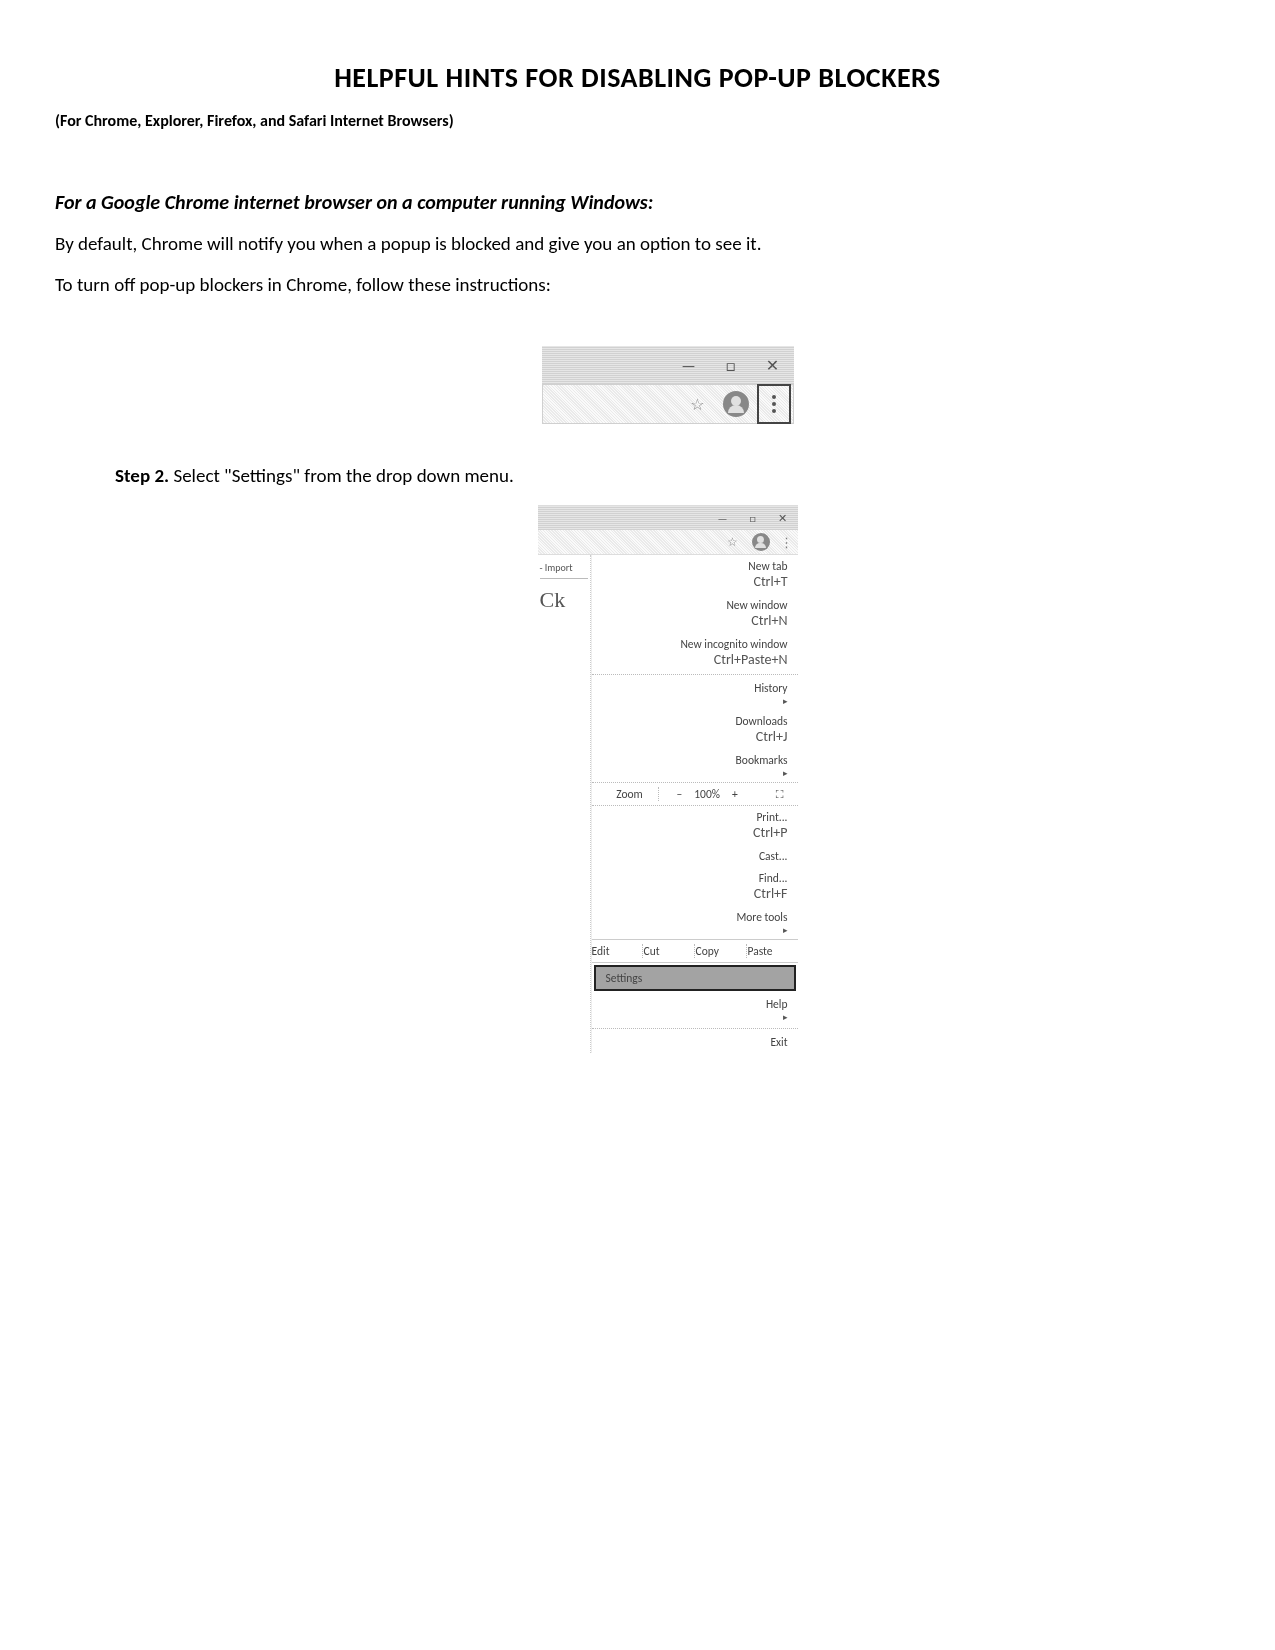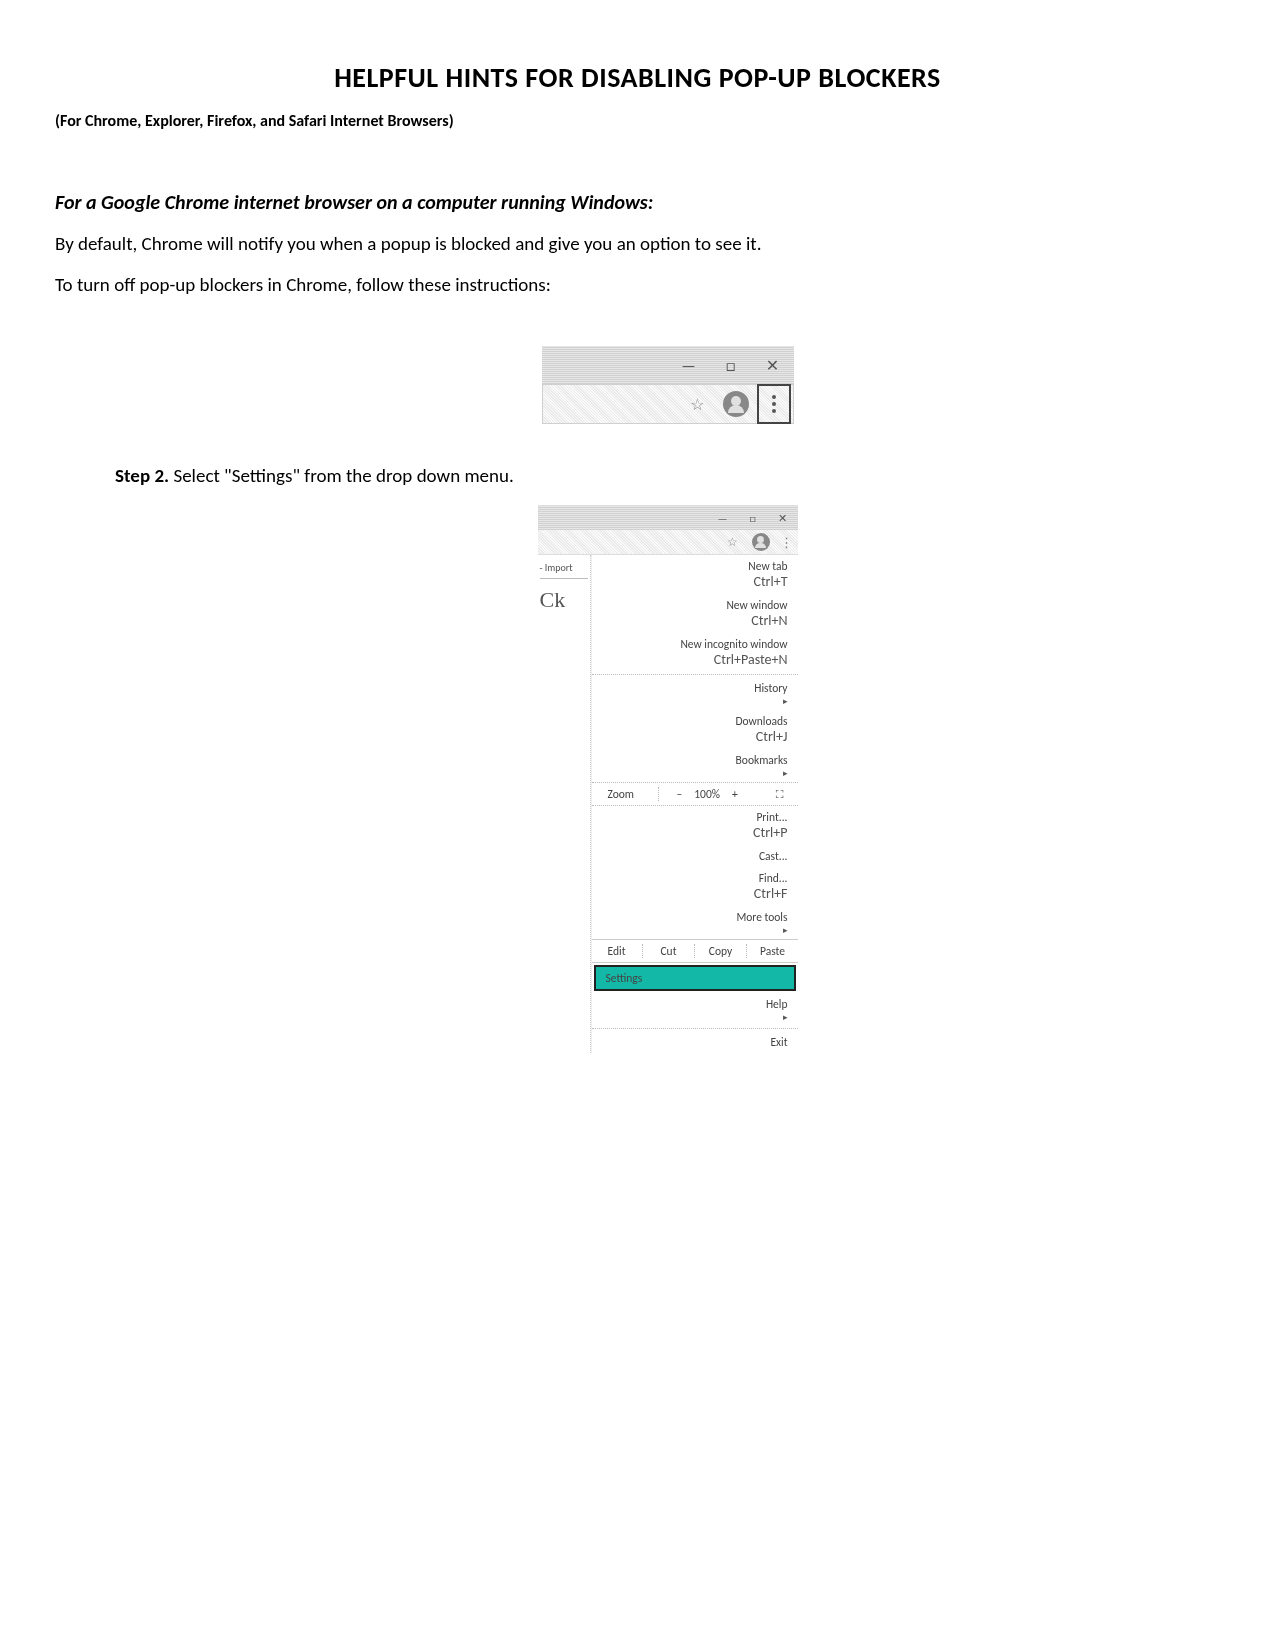--- a/index.html
+++ b/index.html
@@ -67,27 +67,27 @@
   .leftstrip .imp { font-size:10px; }
   .leftstrip .ck { font-size:22px; font-family:Liberation Serif, serif; margin-top:8px; }
   .menu { flex:1; background:#fff; border-left:1px solid #eee; }
   .mitem { display:flex; align-items:flex-end; padding:4px 10px; font-size:11.5px; color:#444;flex-direction:column; }
   .mlabel { flex:1; }
   .mshort { color:#555; font-size:14px; }
   .tri { color:#555; font-size:9px; }
   .msep { border-top:1px dotted #bbb; margin:2px 0; }
   .zoomrow { display:flex; align-items:center; padding:4px 10px; font-size:11.5px; border-top:1px dotted #bbb; border-bottom:1px dotted #bbb; }
   .zoomrow span { padding:0 6px; }
-  .zlabel { flex:0 0 44px; }
+  .zlabel { flex:0 0 44px;text-align:center; }
   .zsep { border-left:1px dotted #bbb; height:14px; }
   .fsicon { margin-left:auto; font-size:11px; letter-spacing:-2px; }
   .editrow { display:flex; align-items:center; padding:4px 0; font-size:11.5px; border-top:1px solid #ccc; border-bottom:1px solid #ccc; }
-  .editrow span { flex:1; text-align:center; }
+  .editrow span { flex:1; text-align:left; }
   .editrow .esep { flex:0 0 1px; border-left:1px dotted #bbb; height:14px; }
-  .settings { border:2px solid #222; padding:4px 10px; font-size:11.5px; margin:2px; background:#14b8a6; }
+  .settings { border:2px solid #222; padding:4px 10px; font-size:11.5px; margin:2px; background:#a3a3a3; }
 </style>
 </head>
 <body>
 
 <div class="title">HELPFUL HINTS FOR DISABLING POP-UP BLOCKERS</div>
 <div class="subtitle">(For Chrome, Explorer, Firefox, and Safari Internet Browsers)</div>
 
 <div class="section-head">For a Google Chrome internet browser on a computer running Windows:</div>
 <div class="para">By default, Chrome will notify you when a popup is blocked and give you an option to see it.</div>
 <div class="para">To turn off pop-up blockers in Chrome, follow these instructions:</div>

